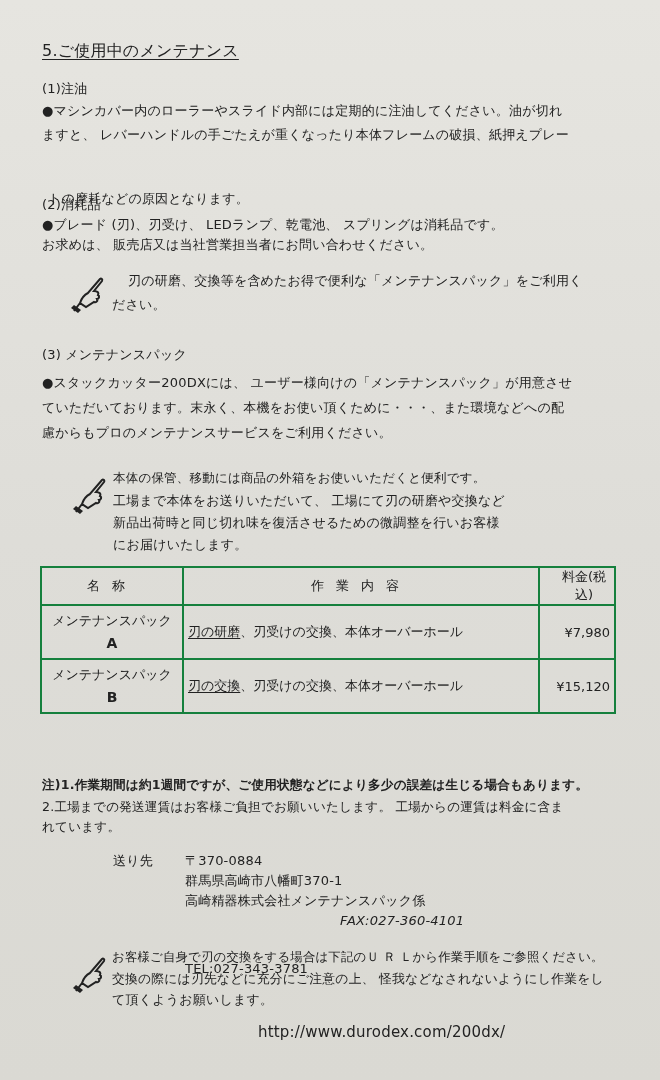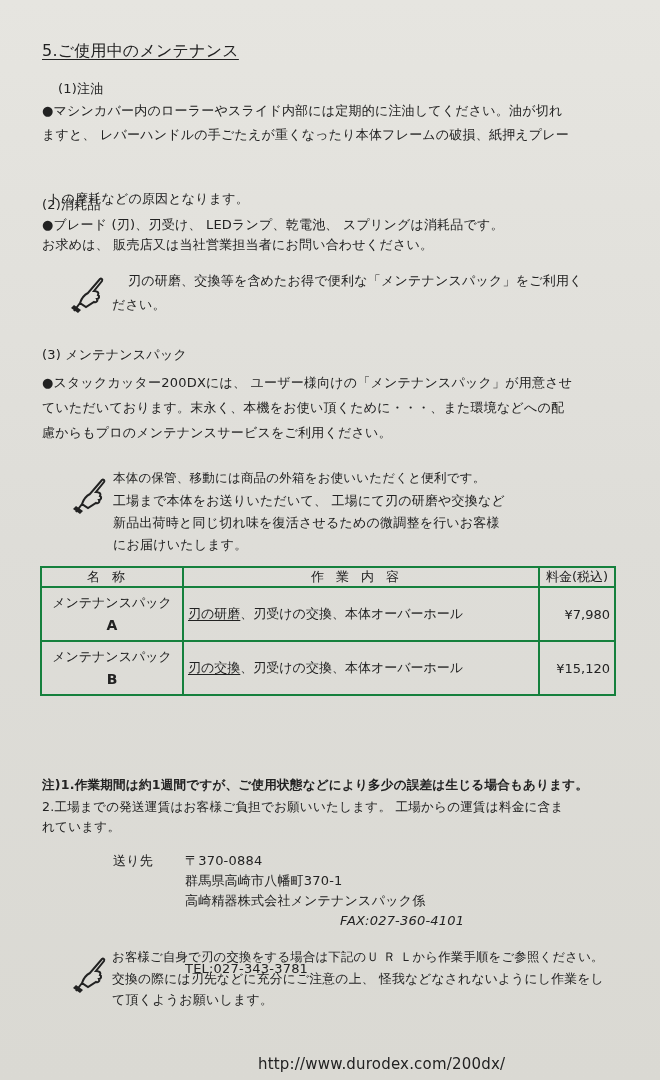--- a/index.html
+++ b/index.html
@@ -13,36 +13,36 @@
   .abs { position: absolute; }
   .t { font-size: 13px; line-height: 25px; white-space: nowrap; letter-spacing: 0.2px; }
   .title { left: 42px; top: 38px; font-size: 16px; text-decoration: underline; text-underline-offset: 3px; }
   .hand { width: 40px; height: 40px; }
   table.pack {
     position: absolute; left: 40px; top: 566px; width: 576px;
     border-collapse: collapse; font-size: 13px;
   }
   table.pack th, table.pack td { border: 2px solid #15803d; padding: 0 4px; }
   table.pack th { font-weight: normal; height: 18px; line-height: 18px; letter-spacing: 12px; }
-  table.pack th.price { letter-spacing: 0; }
+  table.pack th.price { letter-spacing: 0; padding-left: 18px; }
   table.pack td { height: 52px; }
   td.name { text-align: center; width: 132px; line-height: 22px; }
   td.name .letter { font-weight: bold; font-size: 14px; display: block; }
   td.work u { text-underline-offset: 2px; }
   td.price { text-align: right; width: 66px; }
-  .url { left: 258px; top: 1020px; font-size: 15px; margin-top: 32px; }
+  .url { left: 258px; top: 1020px; font-size: 15px; }
 </style>
 </head>
 <body>
 
 <div>
 
   <div class="abs t title">5.ご使用中のメンテナンス</div>
 
-  <div class="abs t" style="left:42px;top:76px;margin-left:16px;">(1)注油</div>
+  <div class="abs t" style="left:42px;top:76px;">(1)注油</div>
   <div class="abs t" style="left:42px;top:98px;">●マシンカバー内のローラーやスライド内部には定期的に注油してください。油が切れ</div>
   <div class="abs t" style="left:42px;top:122px;">ますと、 レバーハンドルの手ごたえが重くなったり本体フレームの破損、紙押えプレー</div>
   <div class="abs t" style="left:48px;top:146px;margin-top:40px;">トの摩耗などの原因となります。</div>
 
   <div class="abs t" style="left:42px;top:192px;">(2)消耗品</div>
   <div class="abs t" style="left:42px;top:212px;">●ブレード (刃)、刃受け、 LEDランプ、乾電池、 スプリングは消耗品です。</div>
   <div class="abs t" style="left:42px;top:232px;">お求めは、 販売店又は当社営業担当者にお問い合わせください。</div>
 
   <svg class="abs hand" style="left:68px;top:275px;" viewBox="0 0 40 40">
     <path d="M6 36 L12 28 M12 28 C14 22 16 20 20 18 L32 4 C33 3 35 4 34 6 L26 16 C30 16 31 18 30 20 C32 21 31 24 29 24 C30 26 28 28 26 27 L18 32 Z" fill="none" stroke="#222" stroke-width="2"></path>

